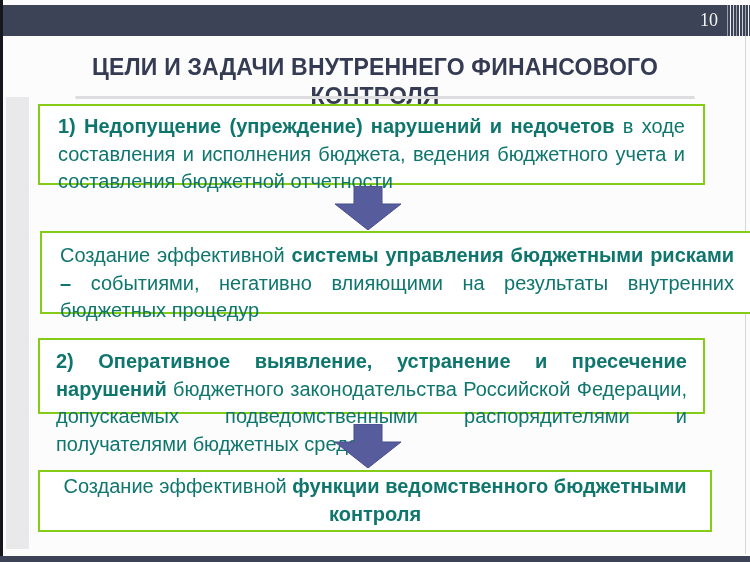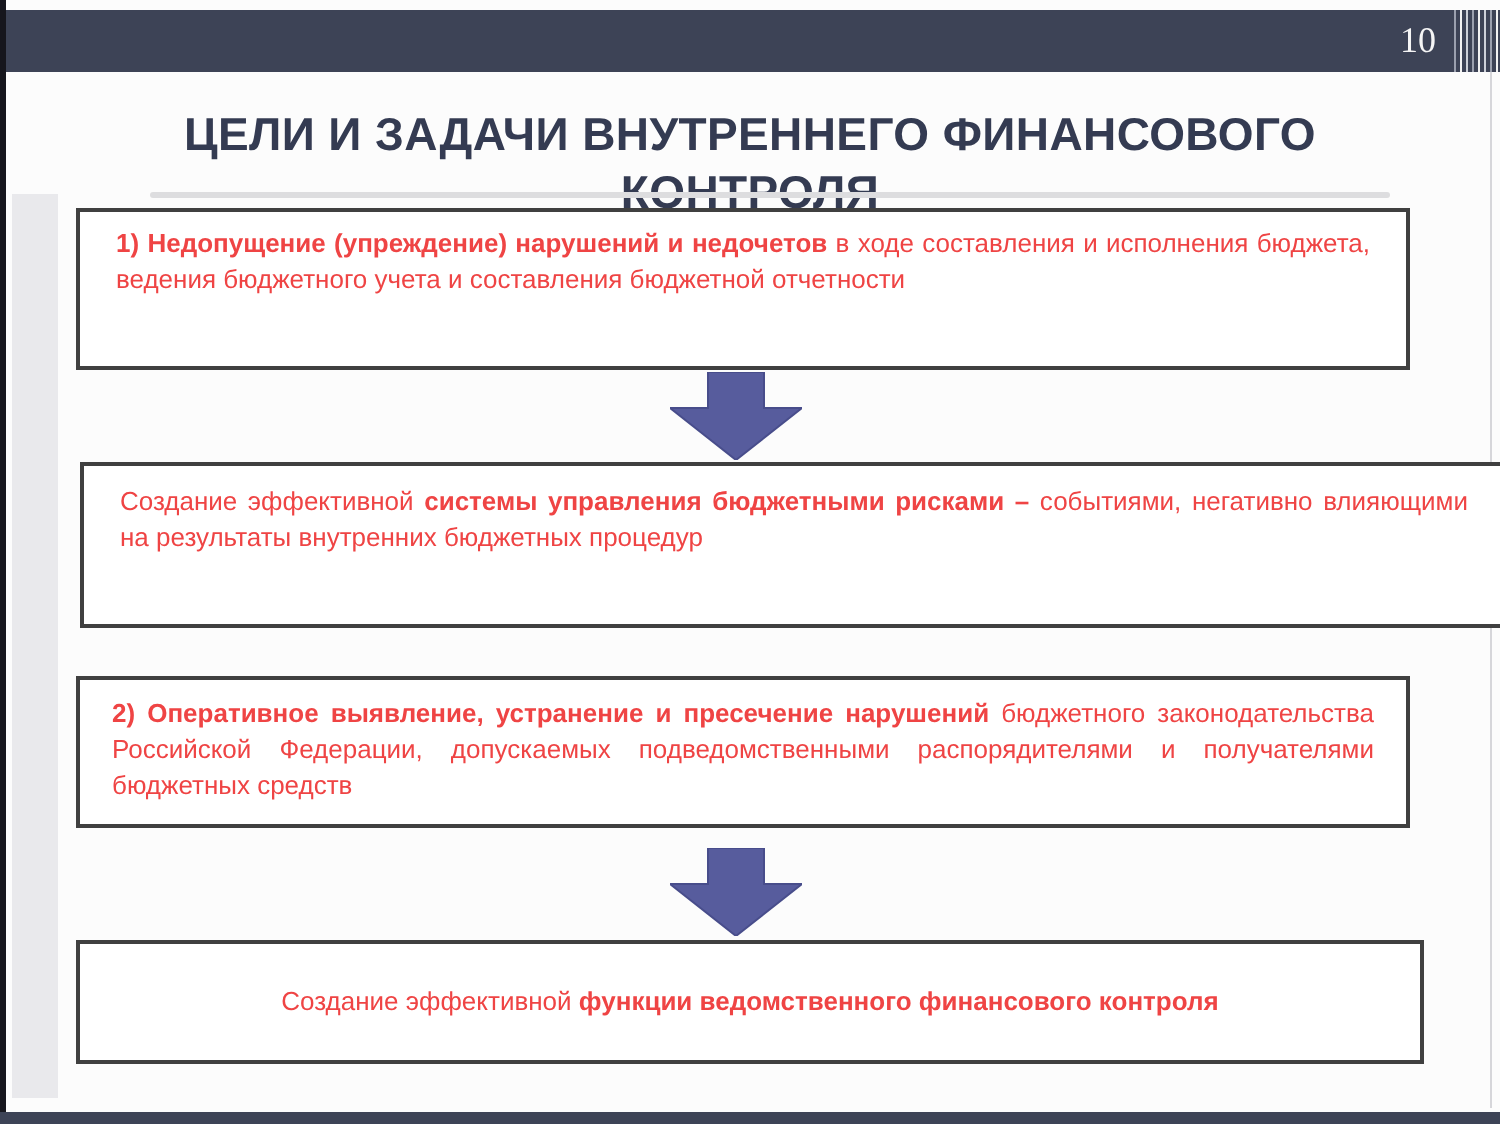--- a/index.html
+++ b/index.html
@@ -39,23 +39,23 @@
     color:#343b52;letter-spacing:.2px;
   }
   .title-underline{
     position:absolute;left:75px;top:96px;width:620px;height:3px;
     background:#dddddf;border-radius:2px;
   }
   
   .flow-box{
     position:absolute;
     background:#fff;
-    border:2px solid #404040;
-    color:#ef4444;
-    font-size:13px;line-height:1.38;
+    border:2px solid #84cc16;
+    color:#0f766e;
+    font-size:20px;line-height:1.38;
     box-sizing:border-box;
   }
   .flow-box p{margin:0;}
   .flow-box b{font-weight:bold;}
   .box-1{left:38px;top:104px;width:667px;height:81px;padding:7px 18px;text-align:justify;}
   .box-2{left:40px;top:231px;width:714px;height:83px;padding:9px 18px;text-align:justify;}
   .box-3{left:38px;top:338px;width:667px;height:76px;padding:8px 16px;text-align:justify;}
   .box-4{left:38px;top:470px;width:674px;height:62px;display:flex;align-items:center;justify-content:center;text-align:center;}
   
   .flow-arrow{position:absolute;left:335px;width:66px;height:44px;}
@@ -94,18 +94,18 @@
 
   <div class="flow-box box-3">
     <p><b>2) Оперативное выявление, устранение и пресечение  нарушений</b><span> бюджетного законодательства Российской Федерации, допускаемых подведомственными распорядителями и получателями бюджетных средств</span></p>
   </div>
 
   <svg class="flow-arrow arrow-2" viewBox="0 0 66 44" xmlns="http://www.w3.org/2000/svg">
     <path d="M19,0 H47 V18 H66 L33,44 L0,18 H19 Z" fill="#575c9d" stroke="#484d8b" stroke-width="1"></path>
   </svg>
 
   <div class="flow-box box-4">
-    <p><span>Создание эффективной </span><b>функции ведомственного финансового контроля</b></p>
+    <p><span>Создание эффективной </span><b>функции ведомственного бюджетными контроля</b></p>
   </div>
 
   <div class="bottom-bar"></div>
 
 </div>
 
 </body></html>

